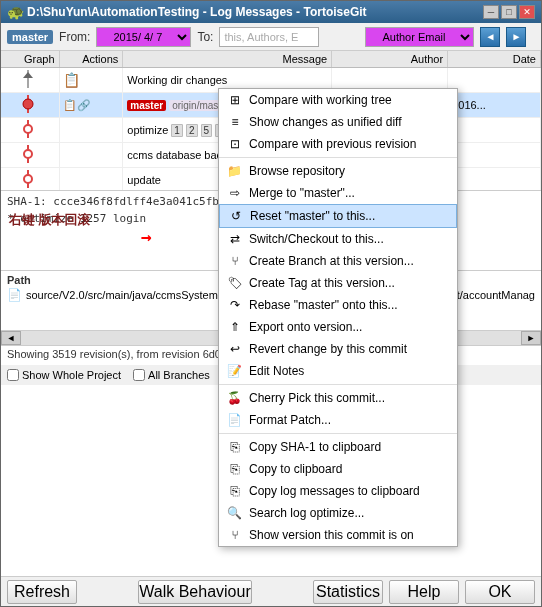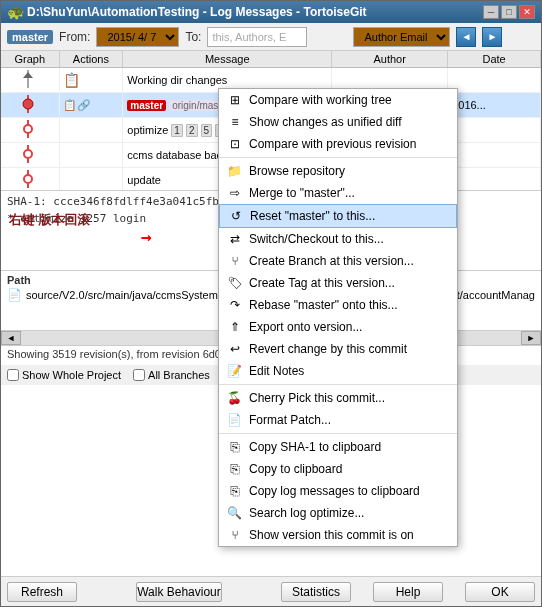--- a/index.html
+++ b/index.html
@@ -69,22 +69,22 @@
       border-radius: 2px;
       font-weight: bold;
     }
     .toolbar-label {
       font-size: 12px;
       color: #333;
     }
     .toolbar-select {
       font-size: 11px;
       border: 1px solid #aaa;
-      background: #a16207;
-      padding: 1px 6px;
+      background: #d946ef;
+      padding: 1px 12px;
       height: 20px;
     }
     .toolbar-combo {
       display: flex;
       align-items: center;
       border: 1px solid #aaa;
       background: white;
       height: 20px;
       padding: 0 4px;
       font-size: 11px;
@@ -113,21 +113,21 @@
     .log-table {
       width: 100%;
       border-collapse: collapse;
       font-size: 11px;
     }
     .log-table th {
       background: #e8e8e8;
       border-bottom: 1px solid #bbb;
       border-right: 1px solid #ccc;
       padding: 2px 4px;
-      text-align: center;
+      text-align: right;
       font-weight: normal;
       position: sticky;
       top: 0;
     }
     .log-table td {
       border-bottom: 1px solid #eee;
       border-right: 1px solid #eee;
       padding: 2px 4px;
       white-space: nowrap;
       overflow: hidden;
@@ -240,27 +240,27 @@
       padding: 4px 6px;
       display: flex;
       align-items: center;
       justify-content: space-between;
       height: 30px;
     }
     .btn {
       background: linear-gradient(to bottom, #ffffff, #e0e0e0);
       border: 1px solid #aaa;
       padding: 2px 0;
-      font-size: 12px;
+      font-size: 16px;
       cursor: pointer;
       border-radius: 2px;
       min-width: 70px;
       text-align: center;
     }
-    .btn-group { display: flex; gap: 22px; }
+    .btn-group { display: flex; gap: 6px; }
 
     
     .context-menu {
       position: absolute;
       left: 218px;
       top: 88px;
       width: 240px;
       background: white;
       border: 1px solid #aaa;
       box-shadow: 2px 2px 8px rgba(0,0,0,0.3);

